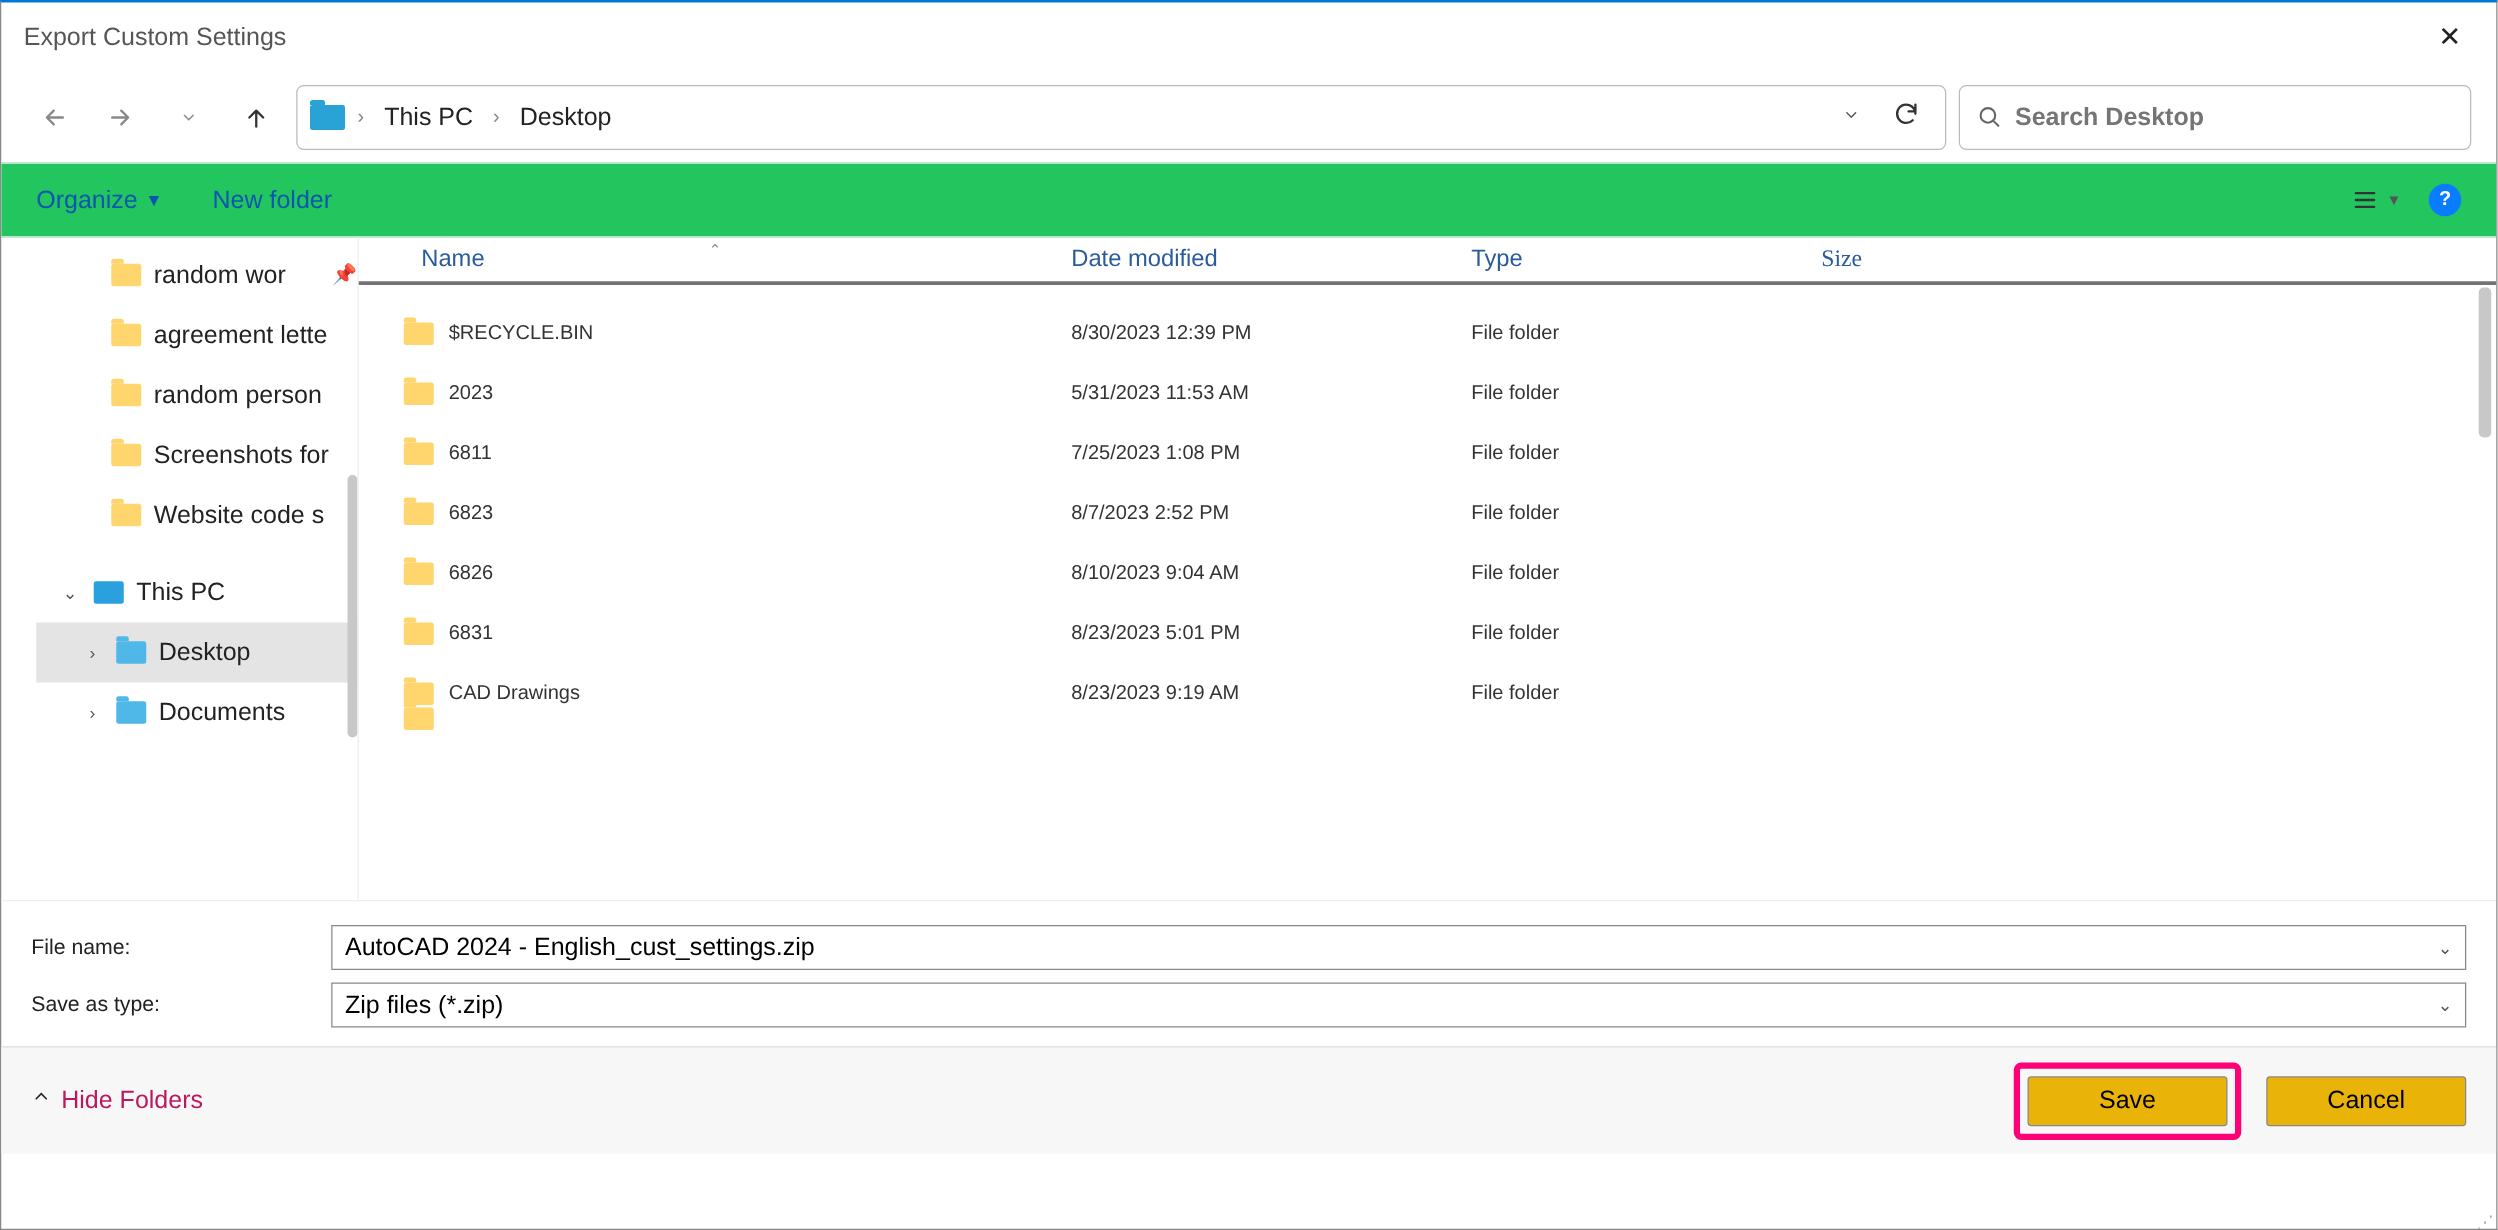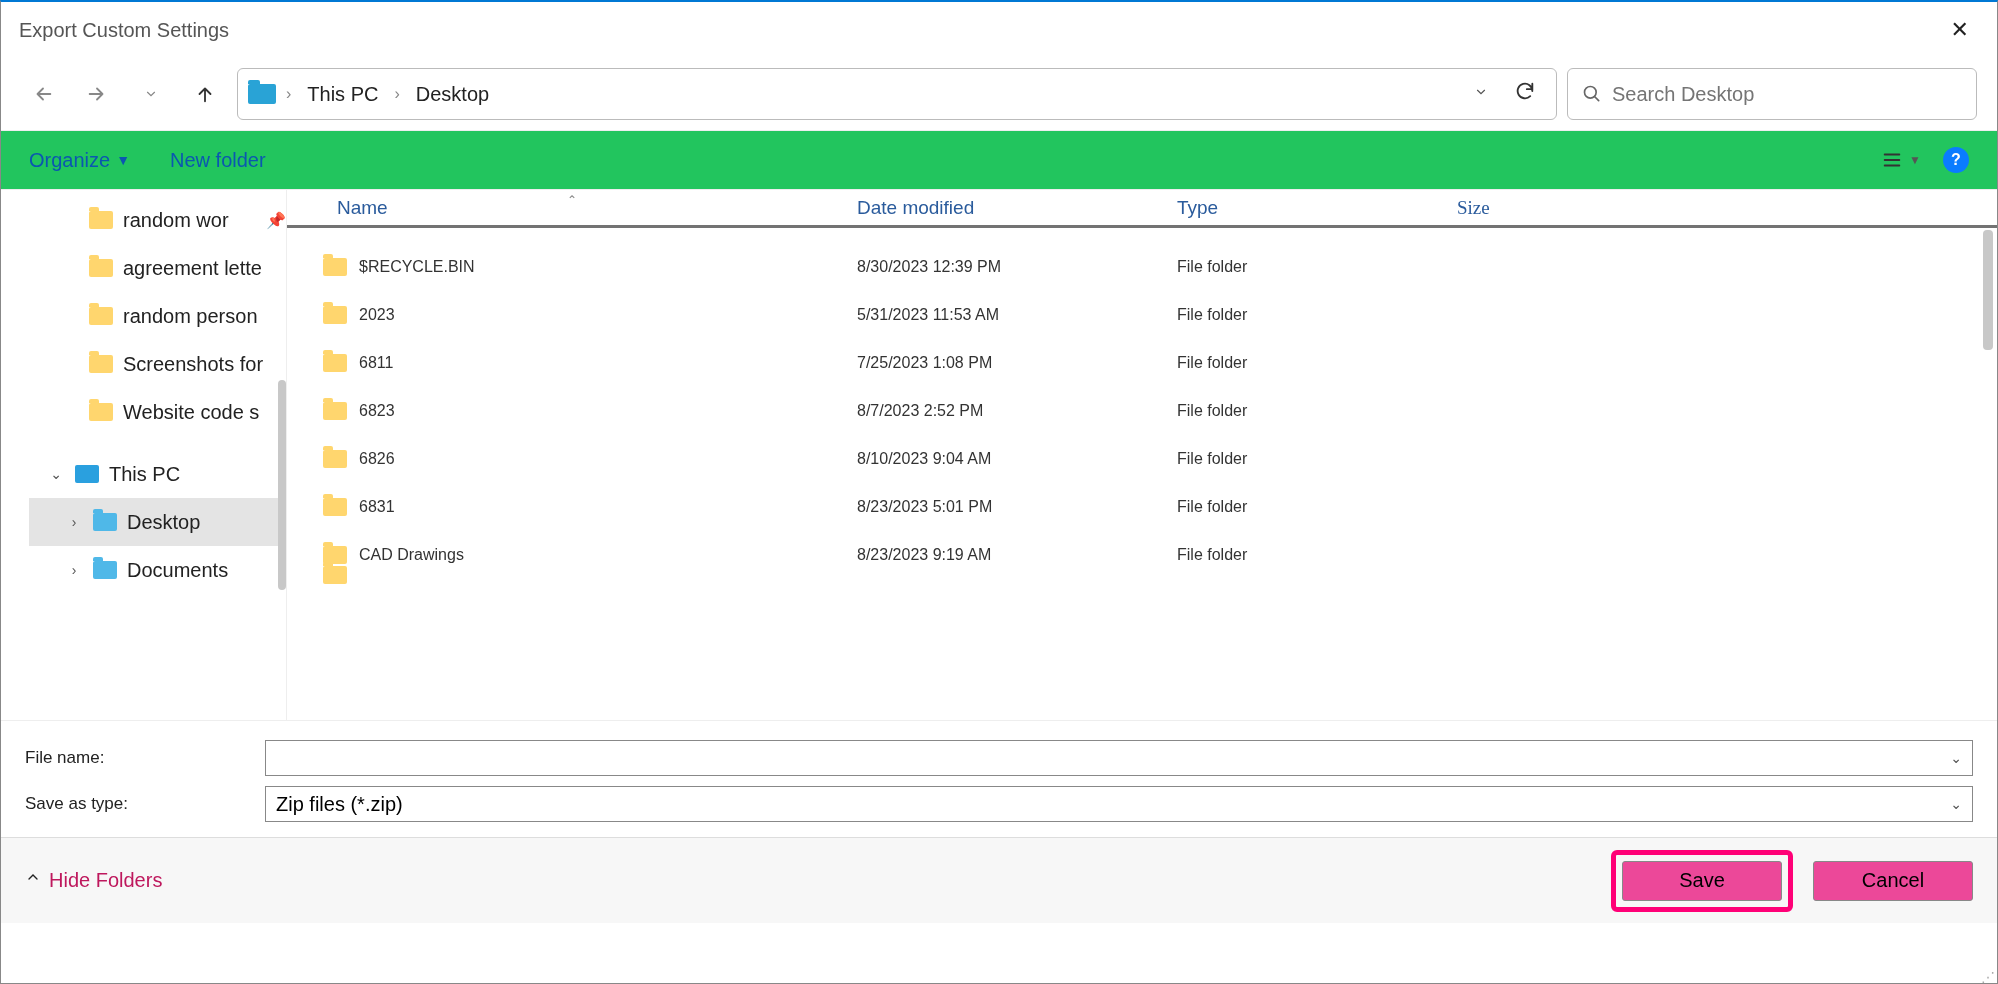--- a/index.html
+++ b/index.html
@@ -11,21 +11,21 @@
 .navbtn.enabled { color: #333; }
 .crumbbar { flex: 1; height: 52px; border: 1px solid #bbb; border-radius: 6px; display: flex; align-items: center; padding: 0 10px; gap: 10px; min-width: 0;}
 .crumb-icon { width: 28px; height: 20px; background: #29a3d6; border-radius: 2px; position: relative; }
 .crumb-icon::before { content: ""; position: absolute; top: -4px; left: 0; width: 12px; height: 4px; background: #29a3d6; border-radius: 2px 2px 0 0; }
 .crumb-sep { color: #888; }
 .crumb-item { color: #222; font-size: 20px; padding: 4px 6px; }
 .crumbbar .spacer { flex: 1; }
 .crumb-drop { color: #555; padding: 6px; }
 .crumb-refresh { color: #333; padding: 6px 10px; font-size: 22px;}
 .searchbox { width: 410px; height: 52px; border: 1px solid #bbb; border-radius: 6px; display: flex; align-items: center; padding: 0 14px; gap: 10px; }
-.searchbox input { border: none; outline: none; font-size: 20px; flex: 1; color: #000000; }
+.searchbox input { border: none; outline: none; font-size: 20px; flex: 1; color: #000000; font-weight: bold; }
 .toolbar { height: 60px; background: #22c55e; display: flex; align-items: center; padding: 0 28px; gap: 40px; border-top: 1px solid #eee; border-bottom: 1px solid #eee;}
 .toolbar .left { display: flex; gap: 40px; align-items: center;}
 .toolbar .link { color: #0b57b0; font-size: 20px; display: flex; align-items: center; gap: 6px; cursor: pointer;}
 .toolbar .link .caret { font-size: 14px; }
 .toolbar .right { margin-left: auto; display: flex; gap: 22px; align-items: center;}
 .viewbtn { display: flex; align-items: center; gap: 6px; color: #333; }
 .helpbtn { width: 26px; height: 26px; border-radius: 50%; background: #0a7cff; color: #fff; display: flex; align-items: center; justify-content: center; font-weight: bold; font-size: 16px;}
 .mainarea { display: flex; height: 530px; position: relative;}
 .sidebar { width: 286px; border-right: 1px solid #eee; overflow: hidden; position: relative; padding-left: 28px;}
 .tree { padding-top: 6px; }
@@ -54,21 +54,21 @@
 .fl-row .col-name { display: flex; align-items: center; gap: 12px; padding-left: 36px;}
 .fl-scroll { position: absolute; right: 4px; top: 40px; width: 10px; height: 120px; background: #c8c8c8; border-radius: 4px;}
 .bottomfields { padding: 14px 24px 10px 24px; border-top: 1px solid #eee;}
 .fieldrow { display: flex; align-items: center; height: 46px; gap: 10px; }
 .fieldrow label { width: 230px; text-align: left; font-size: 17px; color: #222; padding-right: 6px;}
 .fieldrow .combo { flex: 1; height: 36px; border: 1px solid #888; background: #fff; display: flex; align-items: center; padding: 0 10px; font-size: 20px; position: relative;}
 .fieldrow .combo .caret { margin-left: auto; color: #555; font-size: 14px;}
 .footer { height: 86px; background: #f7f7f7; border-top: 1px solid #ddd; display: flex; align-items: center; padding: 0 24px; gap: 20px;}
 .footer .hide { display: flex; align-items: flex-start; gap: 8px; font-size: 20px; color: #be185d;}
 .footer .spacer { flex: 1; }
-.btn { height: 40px; min-width: 160px; border: 1px solid #888; background: #ec4899; font-size: 20px; display: flex; align-items: center; justify-content: center; border-radius: 3px; cursor: pointer;}
+.btn { height: 40px; min-width: 160px; border: 1px solid #888; background: #eab308; font-size: 20px; display: flex; align-items: center; justify-content: center; border-radius: 3px; cursor: pointer;}
 .save-highlight { border: 5px solid #ff0077; padding: 6px; border-radius: 6px;}
 .corner-grip { position: absolute; right: 2px; bottom: 2px; font-size: 14px; color: #aaa; line-height: 8px;}
 </style>
 </head>
 <body>
 
 <div class="titlebar">
   <span>Export Custom Settings</span>
   <span class="close">✕</span>
 </div>
@@ -267,20 +267,21 @@
         </div>
       </div>
     <div class="fl-scroll"></div>
   </div>
 </div>
 
 <div class="bottomfields">
   <div class="fieldrow">
     <label>File name:</label>
     <div class="combo">
+      <span>AutoCAD 2024 - English_cust_settings.zip</span>
       <span class="caret">⌄</span>
     </div>
   </div>
   <div class="fieldrow">
     <label>Save as type:</label>
     <div class="combo">
       <span>Zip files (*.zip)</span>
       <span class="caret">⌄</span>
     </div>
   </div>

